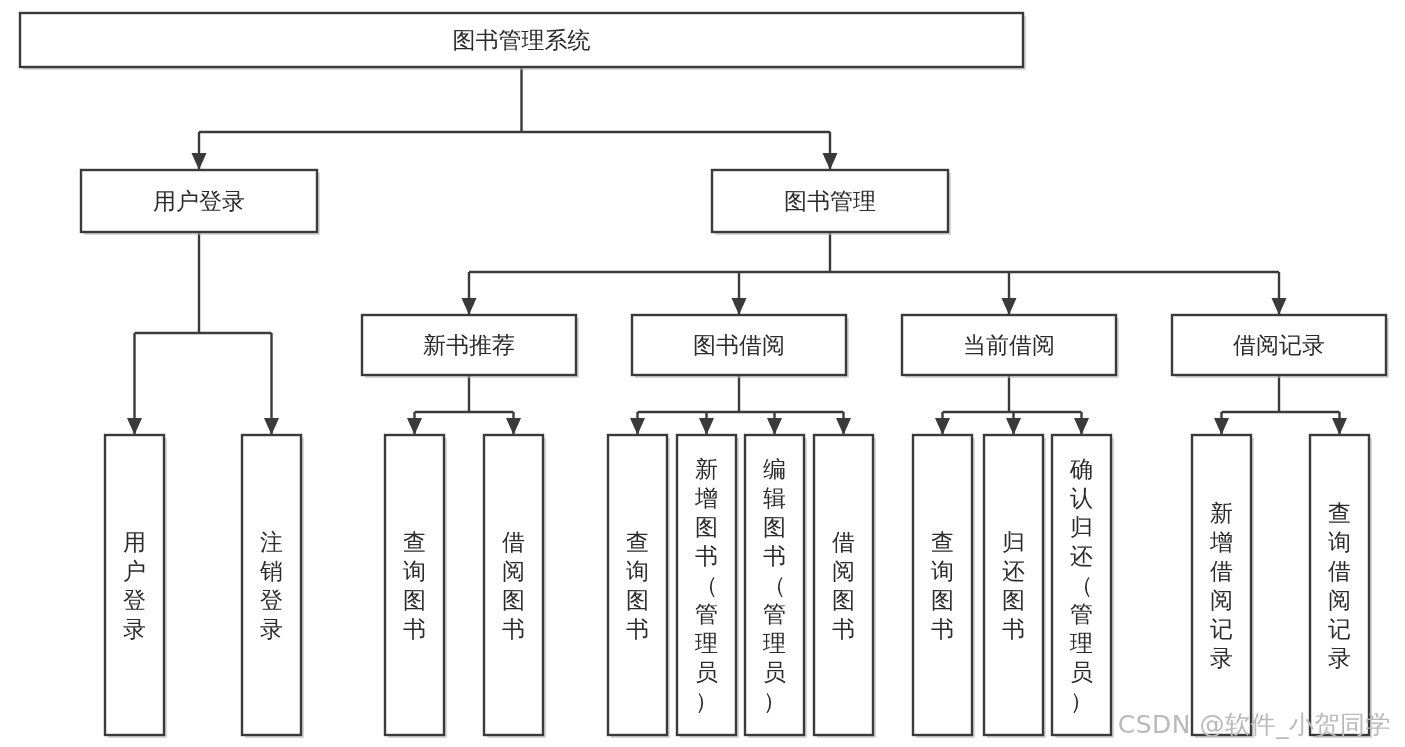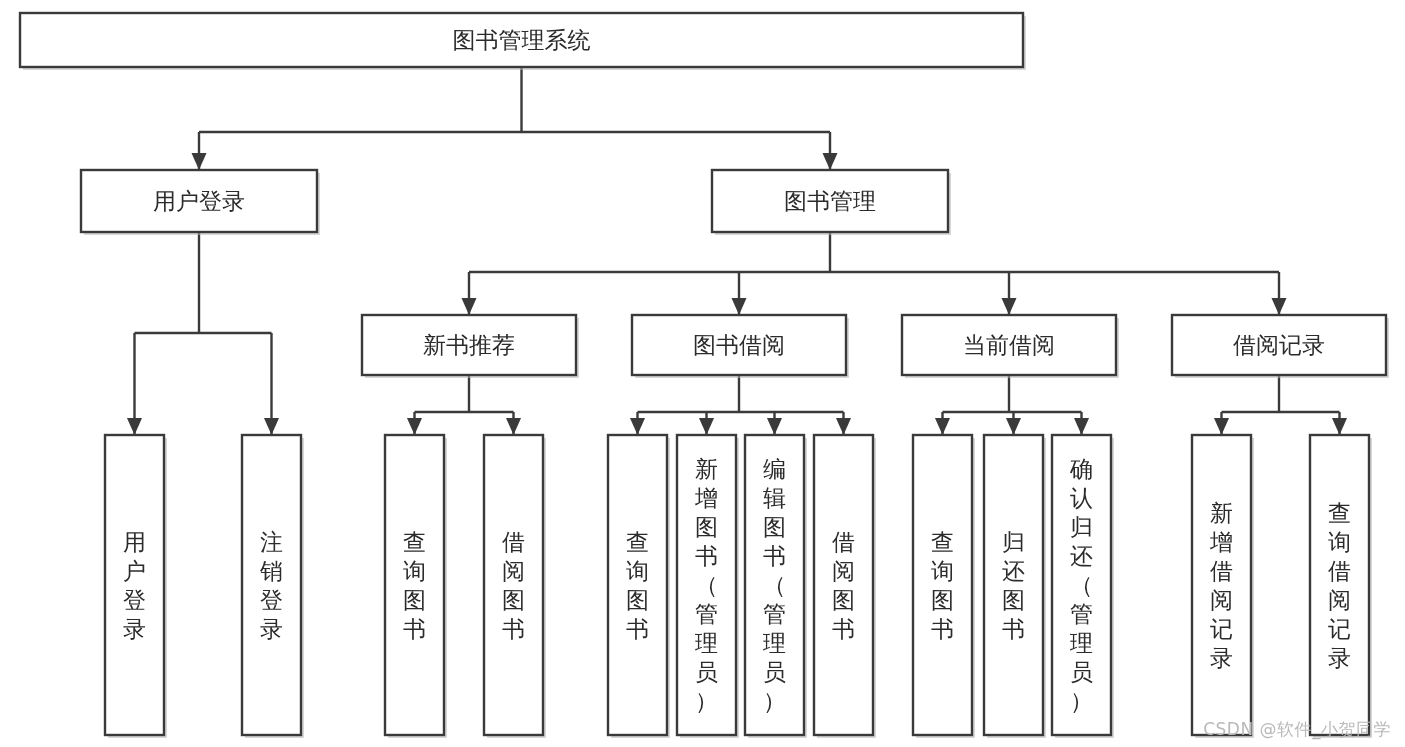--- a/index.html
+++ b/index.html
@@ -56,21 +56,21 @@
     font-family: "DejaVu Sans", "Liberation Sans", sans-serif;
     fill: #2b2b2b;
     font-size: 23px;
     text-anchor: middle;
   }
   .watermark {
     position: absolute;
     right: 14px;
     bottom: 6px;
     font-family: "DejaVu Sans", "Liberation Sans", sans-serif;
-    font-size: 17px;
+    font-size: 25px;
     color: #b9b9b9;
     letter-spacing: 0.5px;
     white-space: nowrap;
     pointer-events: none;
   }
 </style>
 </head>
 <body>
 
 <div id="diagram-root">

